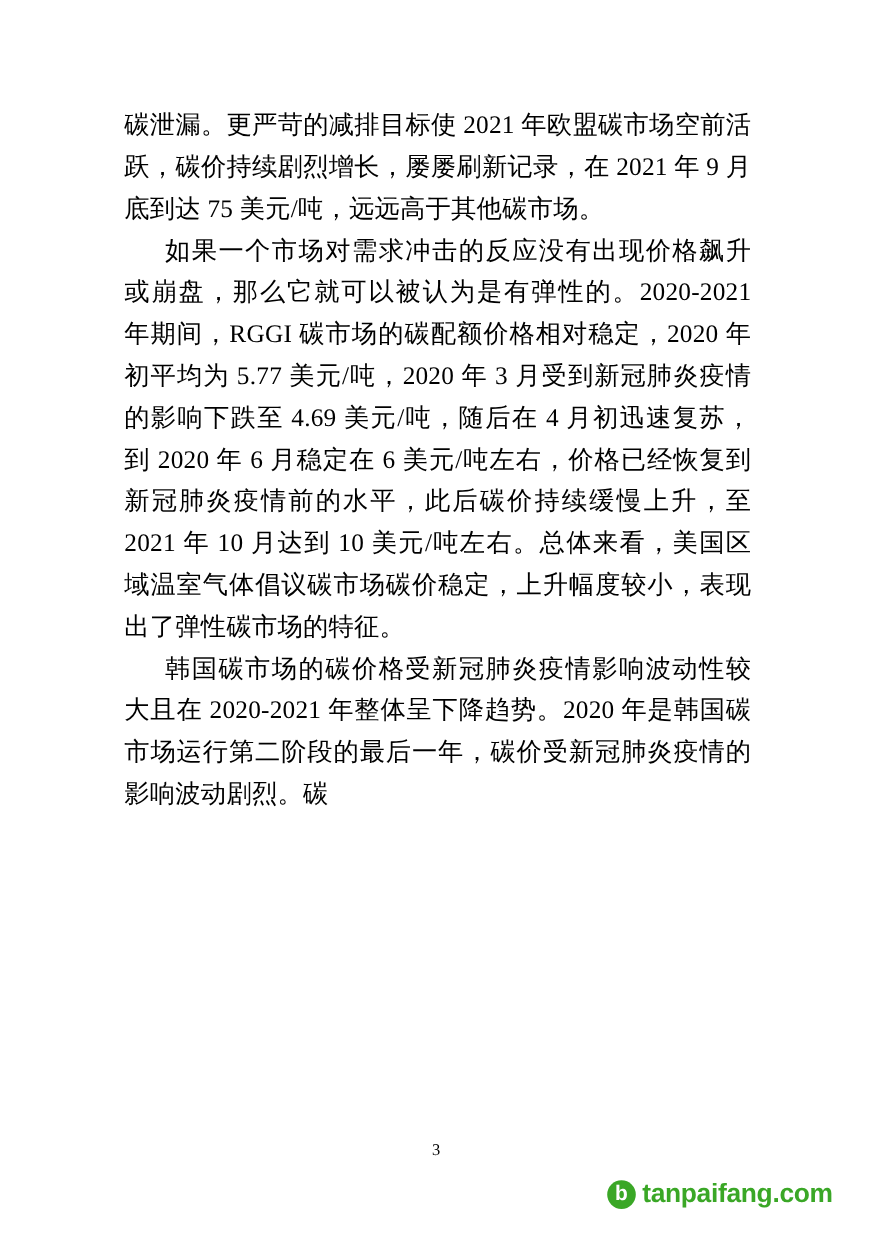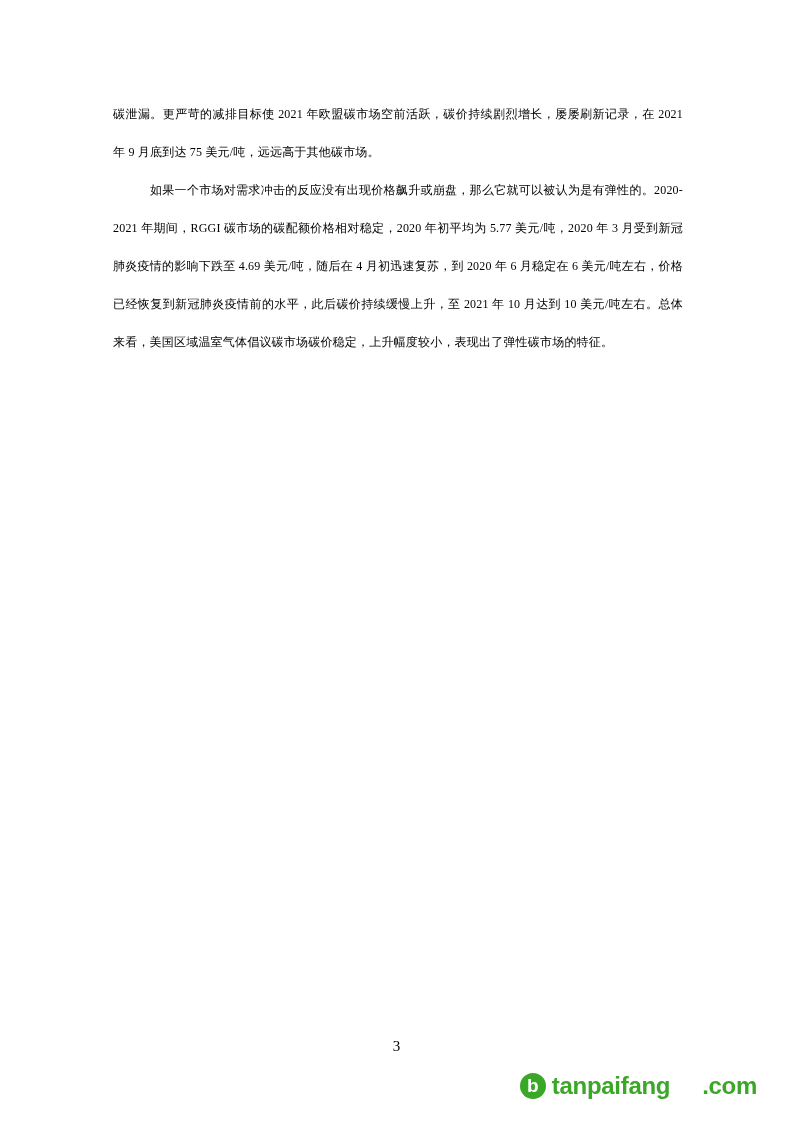--- a/index.html
+++ b/index.html
@@ -24,21 +24,21 @@
     box-sizing: border-box;
   }
   .content {
     position: absolute;
     left: 113px;
     top: 95px;
     width: 570px;
   }
   p.para {
     margin: 0 0 0 0;
-    font-size: 12px;
+    font-size: 23px;
     line-height: 38px;
     text-align: justify;
     text-justify: inter-ideograph;
     letter-spacing: 0.2px;
     text-indent: 0;
   }
   p.indent {
     text-indent: 37px;
   }
   .page-number {
@@ -74,37 +74,37 @@
   }
   .wm-text {
     font-family: "Liberation Sans", sans-serif;
     font-size: 24px;
     font-weight: bold;
     color: #3aa726;
     letter-spacing: -0.3px;
   }
   .wm-text .dotcom {
     color: #3aa726;
-    margin-left: 32px;
   }
   
   .page::after {
     content: "";
     position: absolute;
     left: 0; top: 0; right: 0; bottom: 0;
     pointer-events: none;
   }
 </style>
 </head>
 <body>
 
 <div class="page">
   <div class="content">
     <p class="para">碳泄漏。更严苛的减排目标使 2021 年欧盟碳市场空前活跃，碳价持续剧烈增长，屡屡刷新记录，在 2021 年 9 月底到达 75 美元/吨，远远高于其他碳市场。</p>
     <p class="para indent">如果一个市场对需求冲击的反应没有出现价格飙升或崩盘，那么它就可以被认为是有弹性的。2020-2021 年期间，RGGI 碳市场的碳配额价格相对稳定，2020 年初平均为 5.77 美元/吨，2020 年 3 月受到新冠肺炎疫情的影响下跌至 4.69 美元/吨，随后在 4 月初迅速复苏，到 2020 年 6 月稳定在 6 美元/吨左右，价格已经恢复到新冠肺炎疫情前的水平，此后碳价持续缓慢上升，至 2021 年 10 月达到 10 美元/吨左右。总体来看，美国区域温室气体倡议碳市场碳价稳定，上升幅度较小，表现出了弹性碳市场的特征。</p>
+    <p class="para indent">韩国碳市场的碳价格受新冠肺炎疫情影响波动性较大且在 2020-2021 年整体呈下降趋势。2020 年是韩国碳市场运行第二阶段的最后一年，碳价受新冠肺炎疫情的影响波动剧烈。碳</p>
   </div>
 
   <div class="page-number">3</div>
 
   <div class="watermark">
     <span class="wm-badge">b</span>
     <span class="wm-text"><span>tanpaifang</span><span class="dotcom">.com</span></span>
   </div>
 </div>
 

